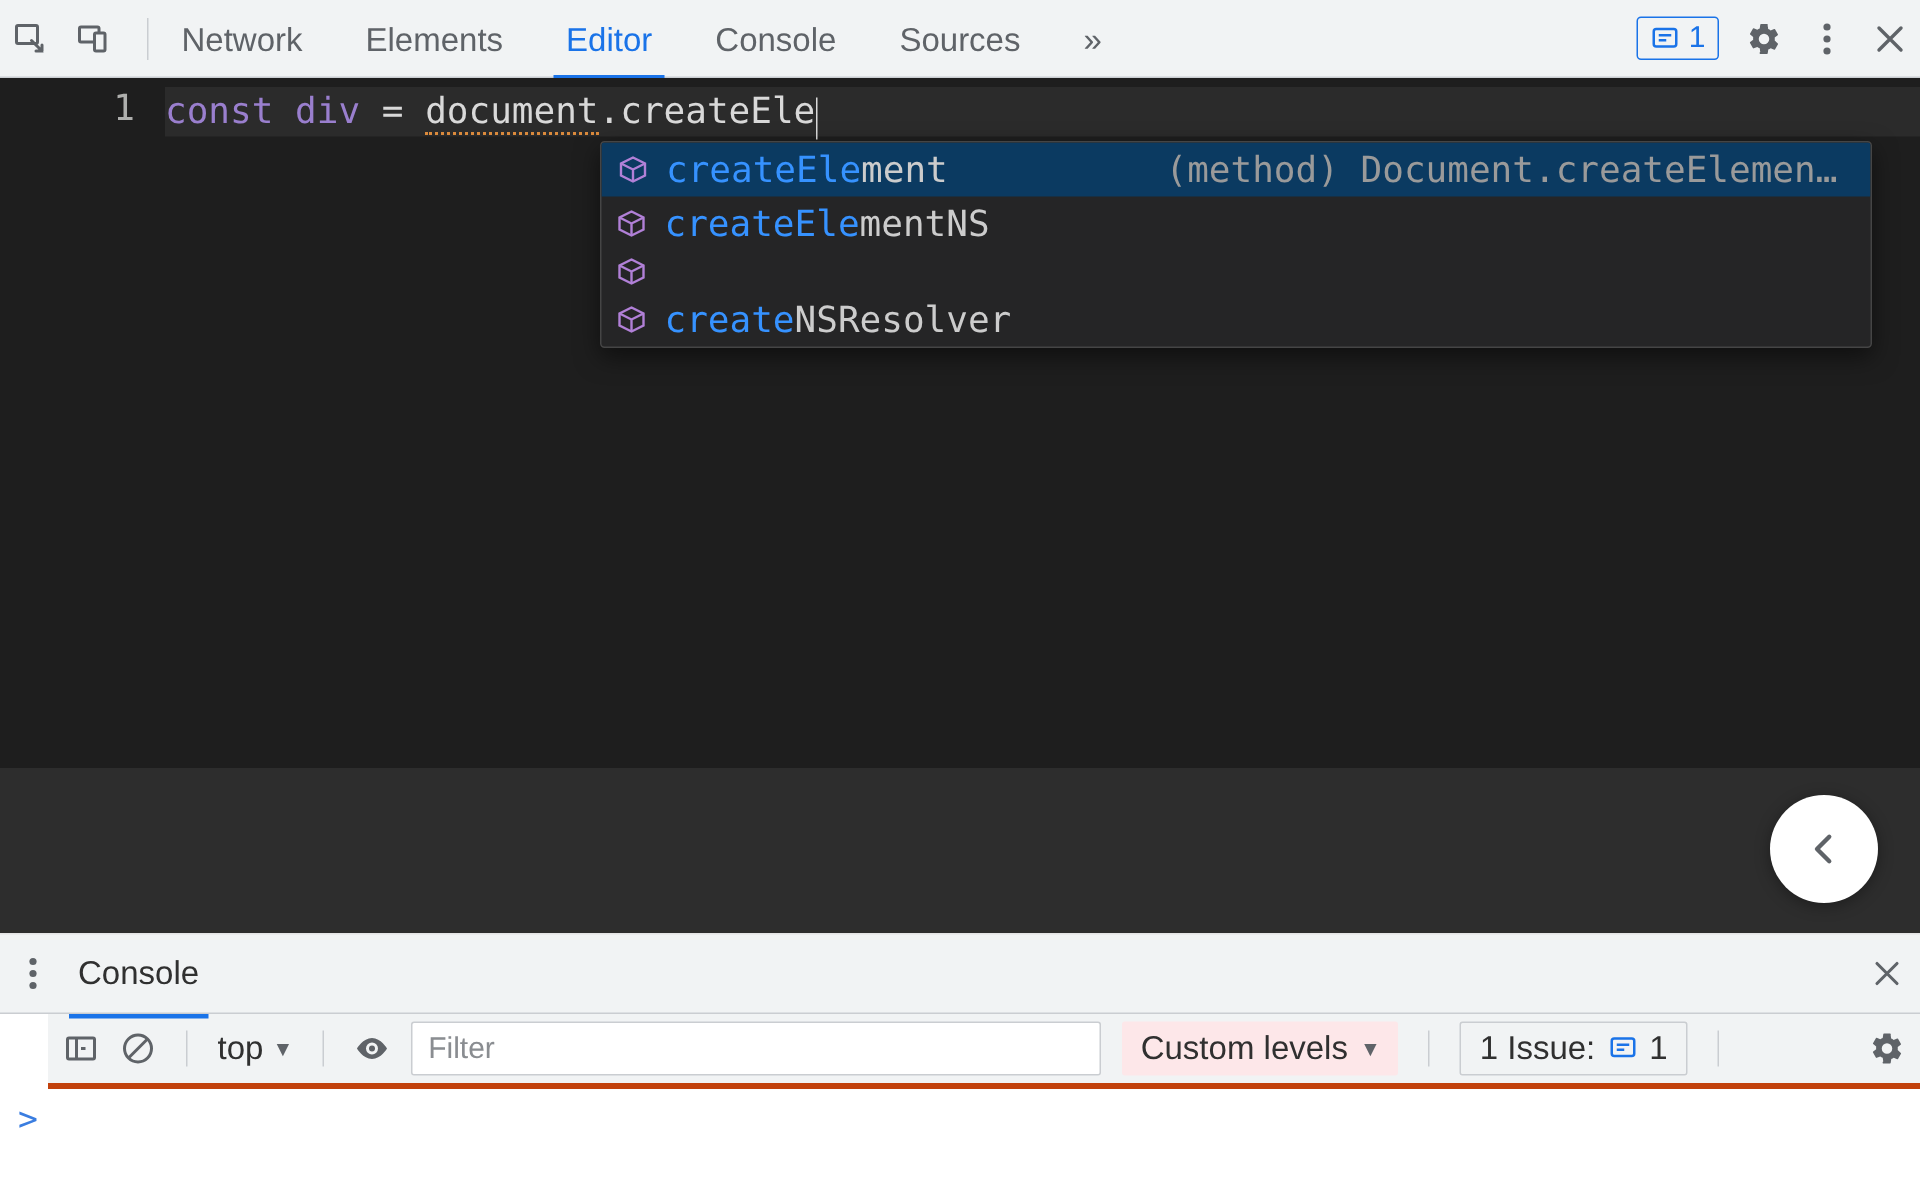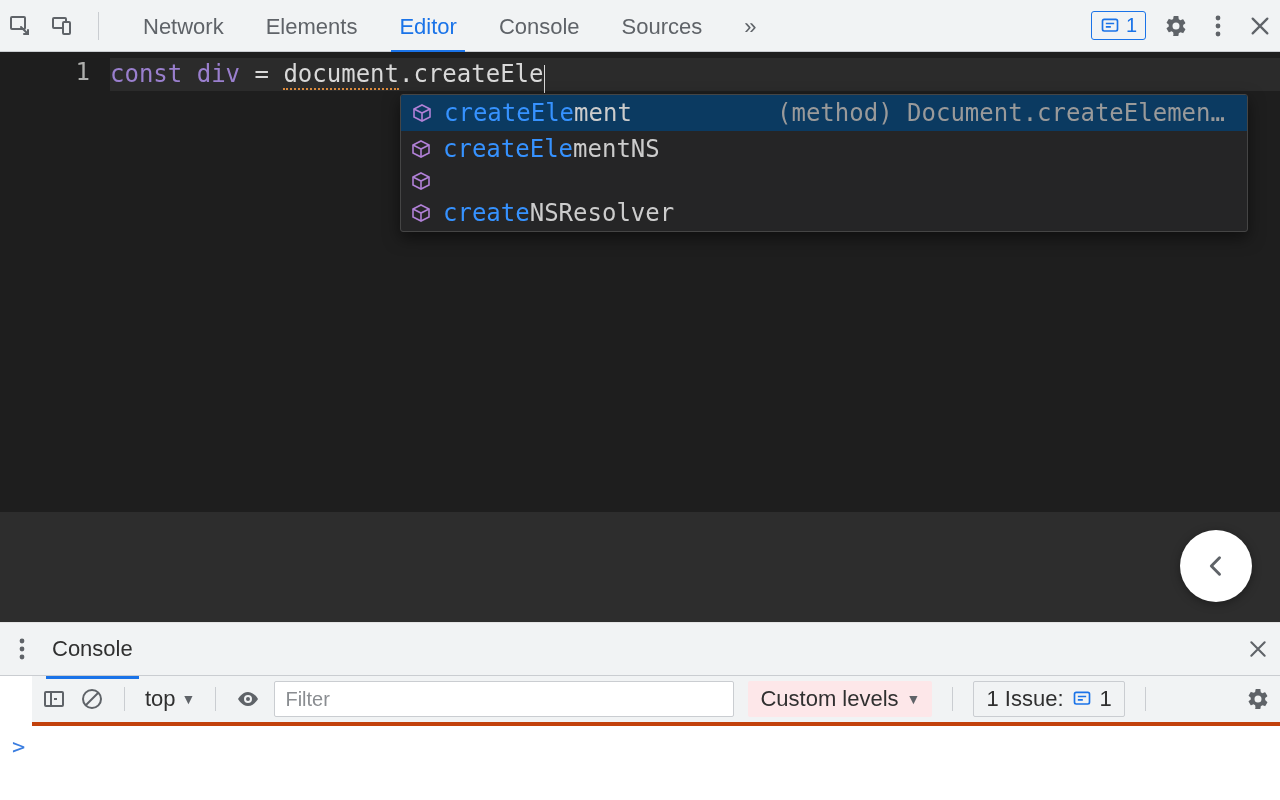--- a/index.html
+++ b/index.html
@@ -33,21 +33,21 @@
     color: #5f6368;
     cursor: pointer;
   }
   .vdivider {
     width: 1px; height: 28px; background: #cacdd1; margin: 0 6px;
   }
   .tabs {
     display: flex;
     align-items: flex-start;
     gap: 26px;
-    margin-left: 30px;
+    margin-left: 8px;
   }
   .tab {
     font-size: 22px;
     color: #5f6368;
     padding: 12px 8px 10px 8px;
     cursor: pointer;
     position: relative;
   }
   .tab.active {
     color: #1a73e8;

